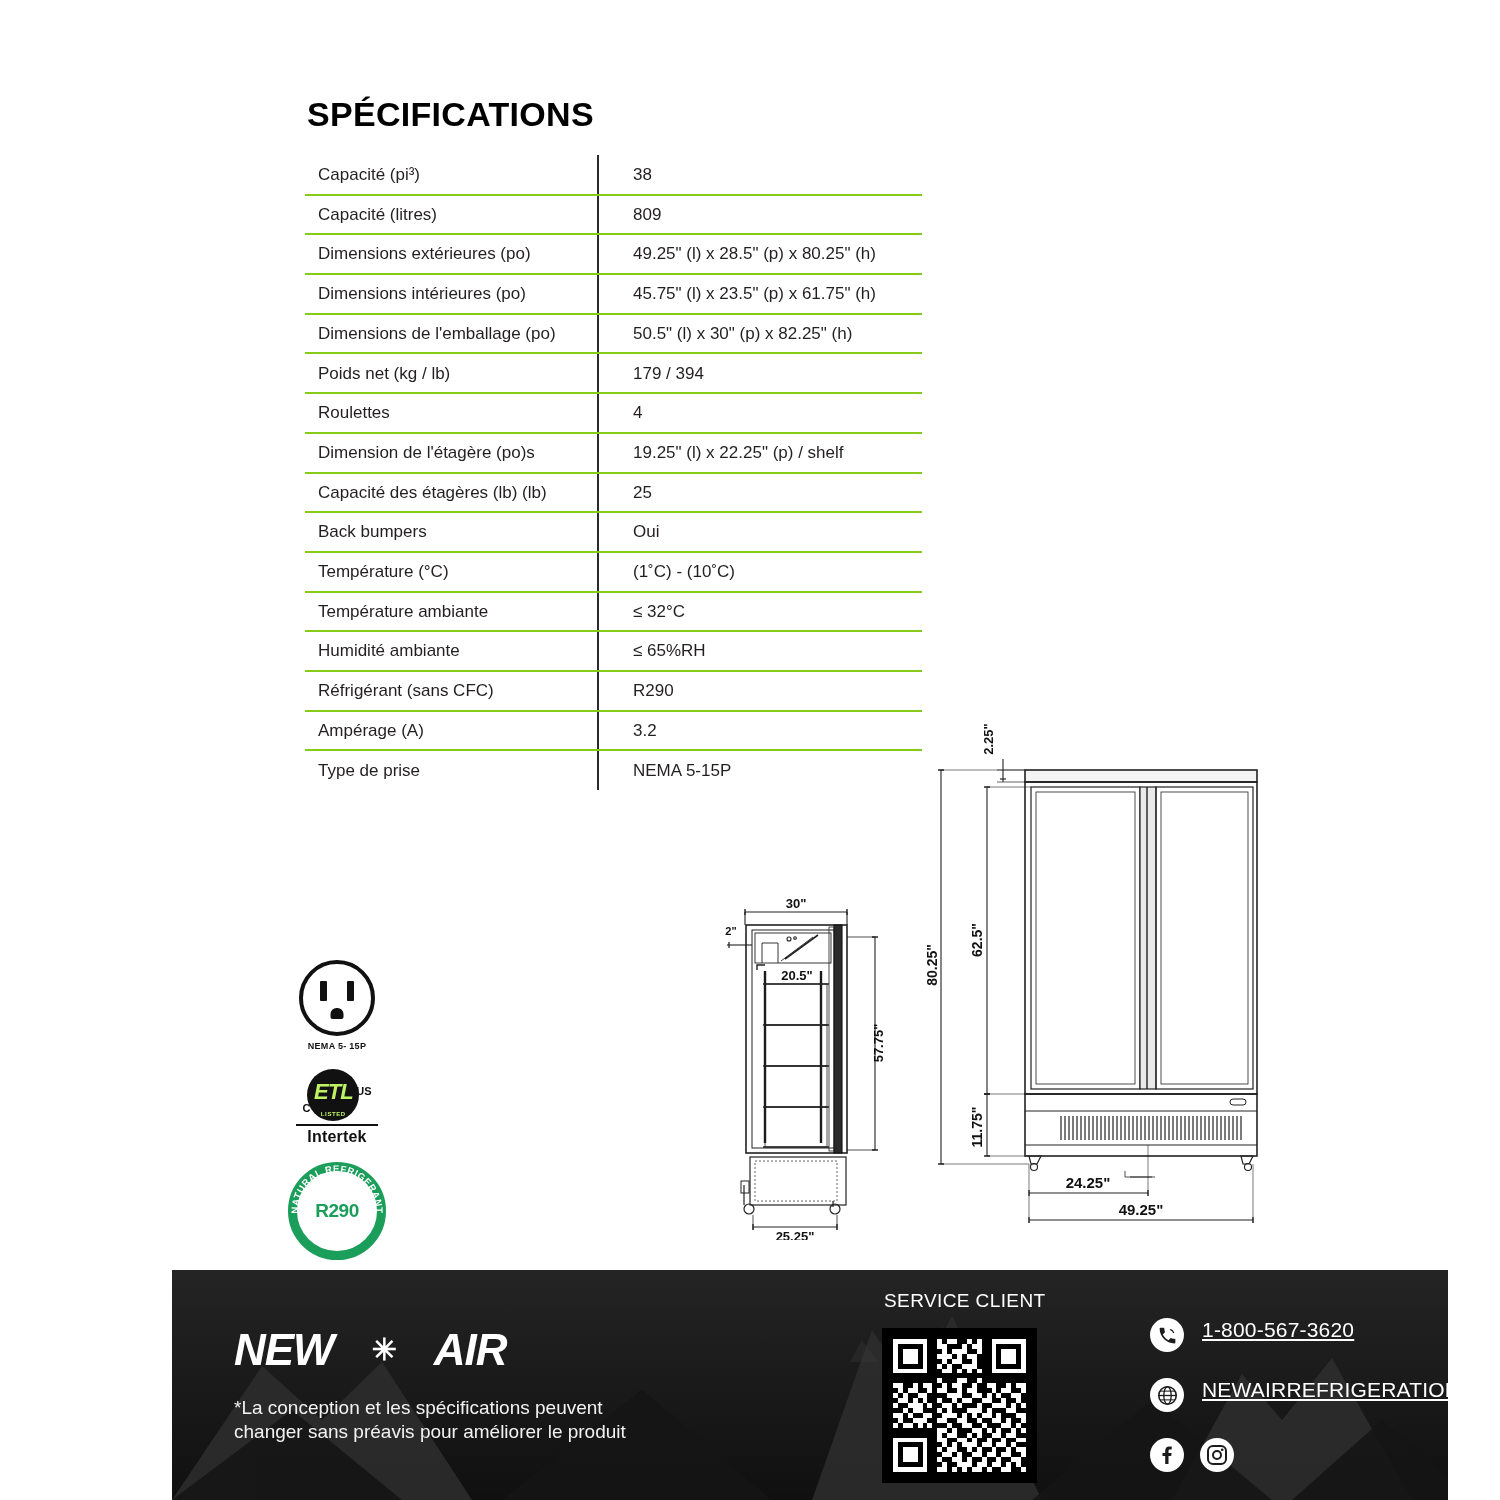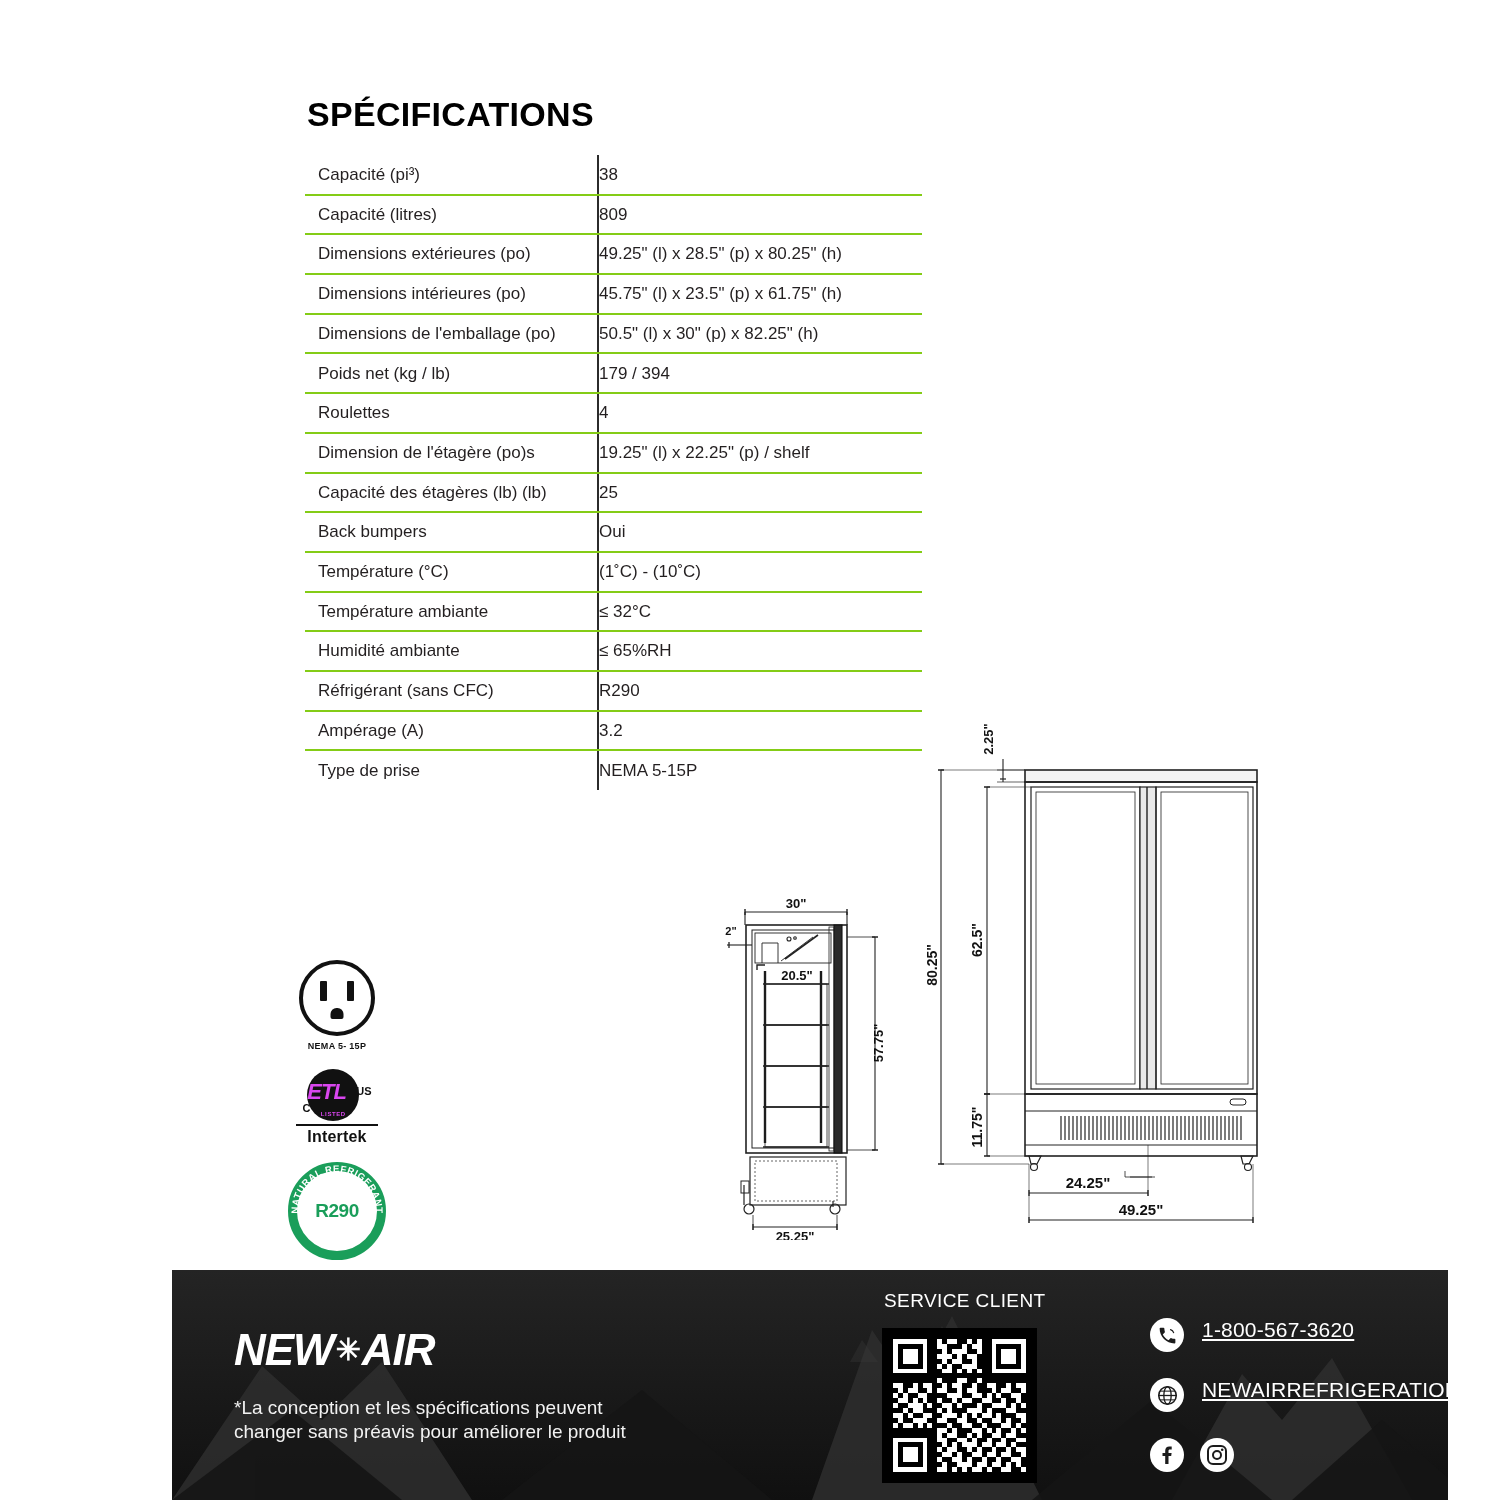--- a/index.html
+++ b/index.html
@@ -48,21 +48,21 @@
     font-size: 17px;
     color: #231f20;
     vertical-align: middle;
     line-height: 1.15;
   }
   .spec-table td.lbl {
     width: 279px;
     border-right: 2px solid #2b2b2b;
   }
   .spec-table td.val {
-    padding-left: 0;
+    padding-left: 34px;
   }
   .spec-table tr:last-child td { border-bottom: none; }
   .spec-table tr:last-child td.lbl { border-right: 2px solid #2b2b2b; }
 
   
   .badges {
     position: absolute;
     left: 282px;
     top: 960px;
     width: 110px;
@@ -115,24 +115,25 @@
     font-size: 11px;
     font-weight: bold;
     color: #111;
   }
   .etl-mark .c-left { margin-right: -3px; align-self: flex-end; padding-bottom: 9px;}
   .etl-mark .us-right { margin-left: -3px; align-self: flex-end; padding-bottom: 26px;}
   .etl-circle {
     width: 52px; height: 52px;
     border-radius: 50%;
     background: #111;
-    color: #d946ef;
+    color: #bef264;
     position: relative;
     display: flex;
     align-items: center;
+    justify-content: center;
   }
   .etl-circle .etl-txt {
     font-size: 22px;
     font-weight: bold;
     font-style: italic;
     letter-spacing: -1px;
     line-height: 1;
     margin-top: -6px;
   }
   .etl-circle .listed {
@@ -187,20 +188,21 @@
   .logo-wrap { position: absolute; left: 62px; top: 58px; }
   .logo {
     font-size: 44px;
     font-weight: bold;
     font-style: italic;
     color: #ffffff;
     letter-spacing: -1px;
     display: flex;
     align-items: center;
     line-height: 1;
+    gap: 36px;
   }
   .logo .flake { font-size: 30px; margin: 0 2px; font-style: normal; }
   .disclaimer {
     position: absolute;
     left: 62px; top: 126px;
     width: 430px;
     color: #f2f2f2;
     font-size: 19px;
     line-height: 1.28;
   }

